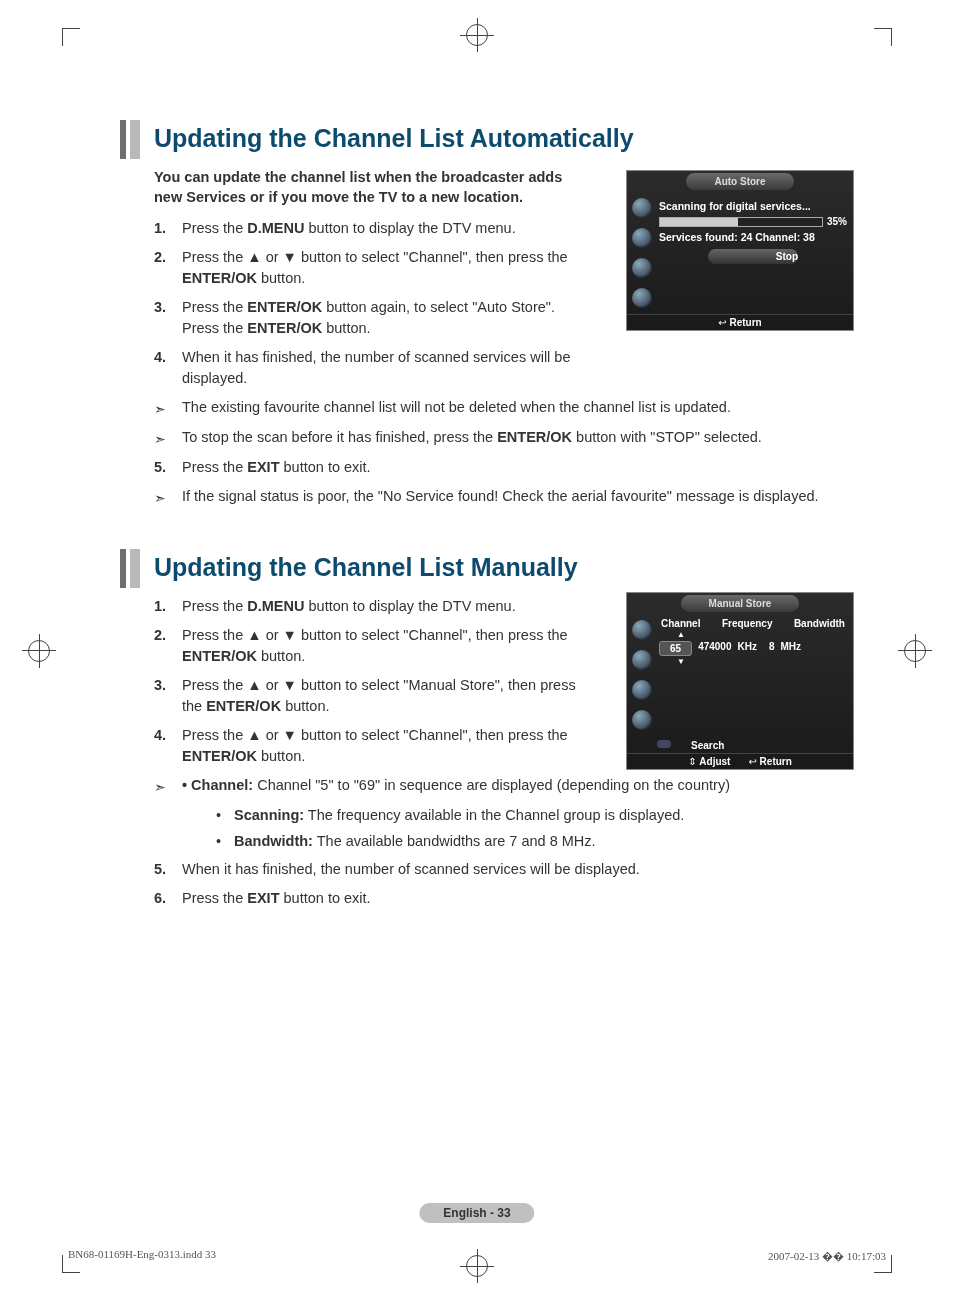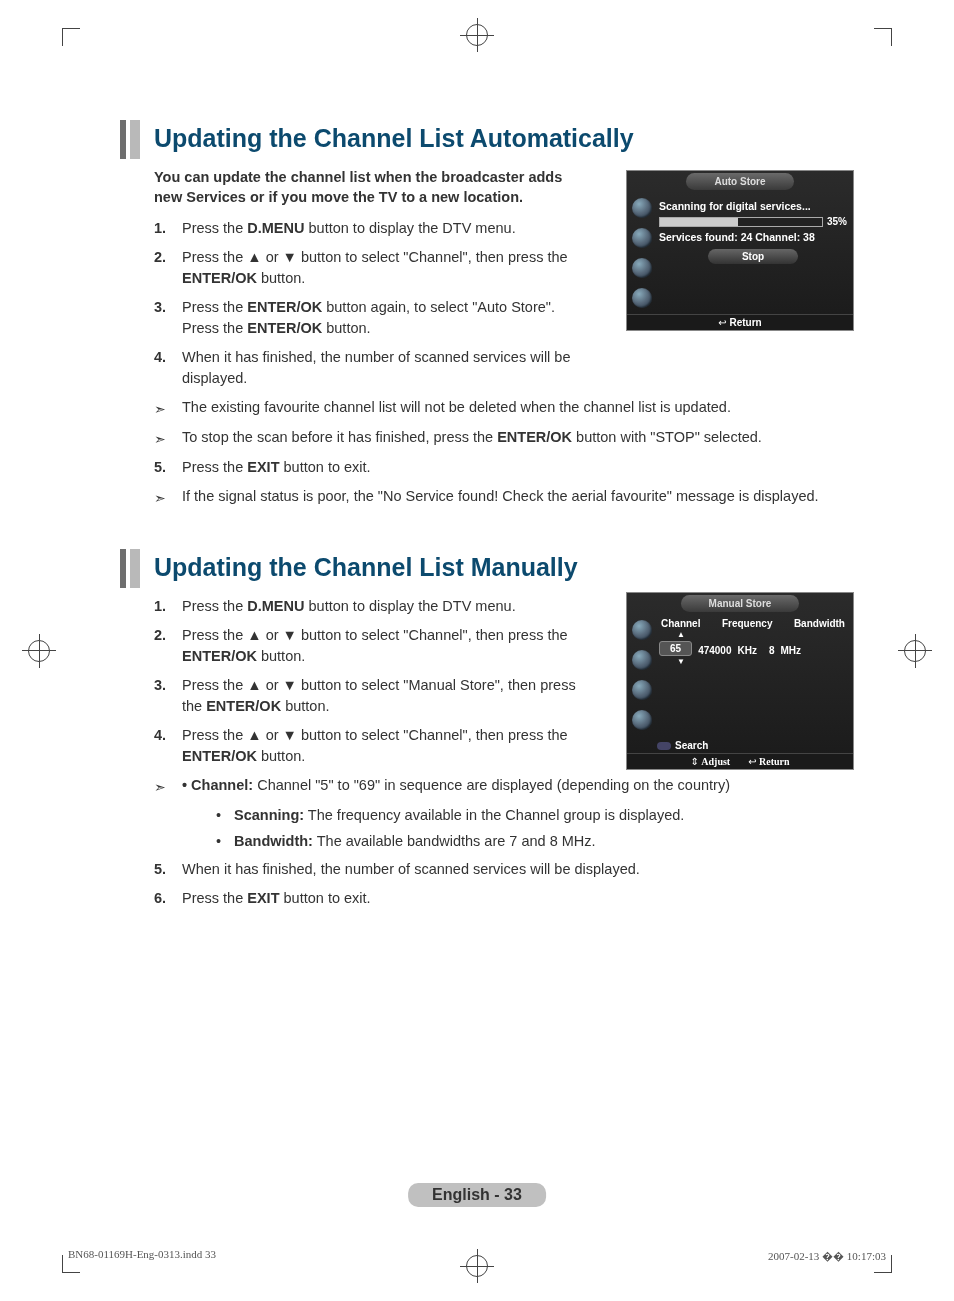--- a/index.html
+++ b/index.html
@@ -89,42 +89,42 @@
     width:20px; height:20px; border-radius:50%;
     background: radial-gradient(circle at 35% 30%, #8ab 0%, #567 50%, #234 100%);
     box-shadow: inset -1px -1px 2px rgba(0,0,0,.5);
   }
   .osd-content { flex:1; padding:4px 6px 2px 2px; font-weight:bold; }
   .osd-line { margin:4px 0; font-size:10.5px; }
   .progress-wrap { display:flex; align-items:center; gap:4px; margin:4px 0;}
   .progress-bar { flex:1; height:10px; border:1px solid #aaa; background:#222; position:relative;}
   .progress-fill { height:100%; background:#ccc; }
   .stop-pill {
-    display:block; width:90px; margin:6px auto 2px; text-align:center;
+    display:block; width:90px; margin:6px auto 2px; text-align:right;
     background: linear-gradient(#666,#333); border-radius:9px; padding:2px 0; font-size:10px;
   }
   .osd-footer {
     text-align:center; font-size:10px; padding:2px 0; background:#1a1a1a; border-top:1px solid #444;
   }
   .ret-arrow { font-size:10px; }
 
   .osd-row-labels { display:flex; justify-content:space-between; font-size:10px; padding:0 2px 2px; }
-  .osd-row-values { display:flex; align-items:flex-end; gap:6px; font-size:10px; padding:2px 0; }
+  .osd-row-values { display:flex; align-items:flex-start; gap:6px; font-size:10px; padding:2px 0; }
   .val-box {
     background:#555; border:1px solid #888; border-radius:3px; padding:1px 10px; font-size:10px;
   }
   .tri { font-size:8px; text-align:center; line-height:1;}
-  .osd-search-row { display:flex; align-items:center; gap:4px; padding:4px 0 2px 30px; font-size:10px;}
+  .osd-search-row { display:flex; align-items:flex-start; gap:20px; padding:4px 0 2px 30px; font-size:10px;}
   .search-dot { width:14px; height:8px; background:#446; border-radius:5px;}
-  .osd-footer2 { display:flex; justify-content:center; gap:18px; font-size:10px; padding:2px 0; background:#1a1a1a; border-top:1px solid #444;font-family:Liberation Serif, serif;}
+  .osd-footer2 { display:flex; justify-content:center; gap:18px; font-size:10px; padding:2px 0; background:#1a1a1a; border-top:1px solid #444;}
 
   
   .page-num-pill {
-    position:absolute; bottom:94px; left:50%; transform:translateX(-50%);
-    background:#c0c0c0; border-radius:10px; padding:3px 24px; font-size:16px; font-weight:bold; color:#333;
+    position:absolute; bottom:78px; left:50%; transform:translateX(-50%);
+    background:#c0c0c0; border-radius:10px; padding:3px 24px; font-size:12px; font-weight:bold; color:#333;
   }
   .footer-line {
     position:absolute; bottom:38px; left:68px; right:68px;
     display:flex; justify-content:space-between; font-size:11px; color:#555;
     font-family: "Times New Roman", serif;
   }
 </style>
 </head>
 <body>
 

